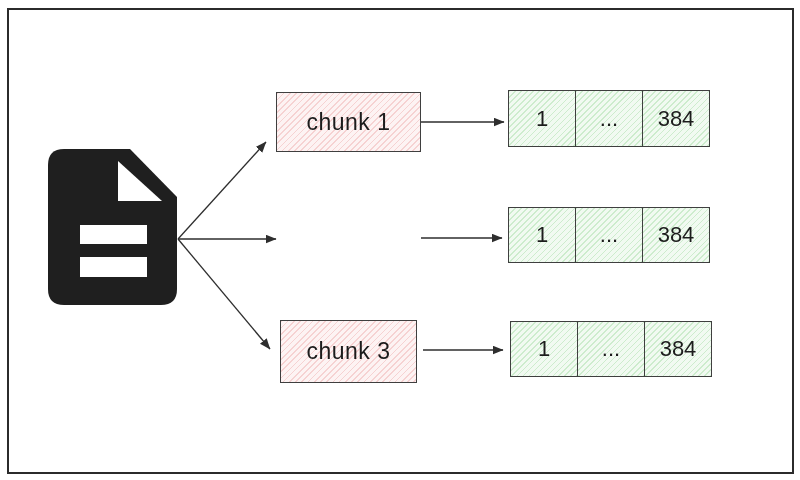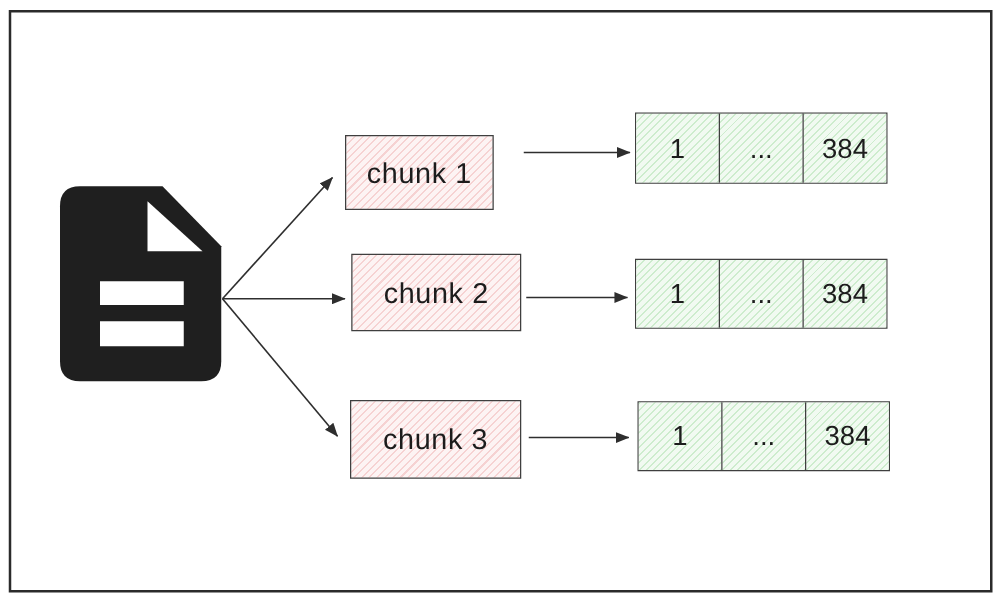--- a/index.html
+++ b/index.html
@@ -39,21 +39,21 @@
     border: 1.5px solid var(--chunk-border);
     background: repeating-linear-gradient(
       135deg,
       var(--chunk-hatch) 0px, var(--chunk-hatch) 1.2px,
       var(--chunk-fill) 1.2px, var(--chunk-fill) 4.4px
     );
     color: var(--text);
     font-size: 23px;
     letter-spacing: 0.5px;
   }
-  .chunk-1 { left: 276px; top: 108px;  width: 119px; height: 60px; align-items: center; }
+  .chunk-1 { left: 276px; top: 92px;  width: 145px; height: 60px; align-items: center; }
   .chunk-2 { left: 281px; top: 203px; width: 136px; height: 62px; }
   .chunk-3 { left: 280px; top: 320px; width: 137px; height: 63px; align-items: center; }
   .vector-row {
     position: absolute;
     display: flex;
     border: 1.5px solid var(--vector-border);
   }
   .vector-1 { left: 508px; top: 90px;  width: 202px; height: 57px; }
   .vector-2 { left: 508px; top: 207px; width: 202px; height: 56px; }
   .vector-3 { left: 510px; top: 321px; width: 202px; height: 56px; }
@@ -98,23 +98,20 @@
     <line class="arrow-line" x1="178" y1="239" x2="270" y2="349" marker-end="url(#ah)"></line>
 
     <line class="arrow-line" x1="419" y1="122" x2="504" y2="122" marker-end="url(#ah)"></line>
     <line class="arrow-line" x1="421" y1="238" x2="502" y2="238" marker-end="url(#ah)"></line>
     <line class="arrow-line" x1="423" y1="350" x2="503" y2="350" marker-end="url(#ah)"></line>
   </svg>
 
   <div class="chunk-box chunk-1">
     <span>chunk 1</span>
   </div>
-  <div class="chunk-box chunk-2">
-    <span>chunk 2</span>
-  </div>
   <div class="chunk-box chunk-3">
     <span>chunk 3</span>
   </div>
 
   <div class="vector-row vector-1">
     <div class="vector-cell">1</div>
     <div class="vector-cell">...</div>
     <div class="vector-cell">384</div>
   </div>
   <div class="vector-row vector-2">

